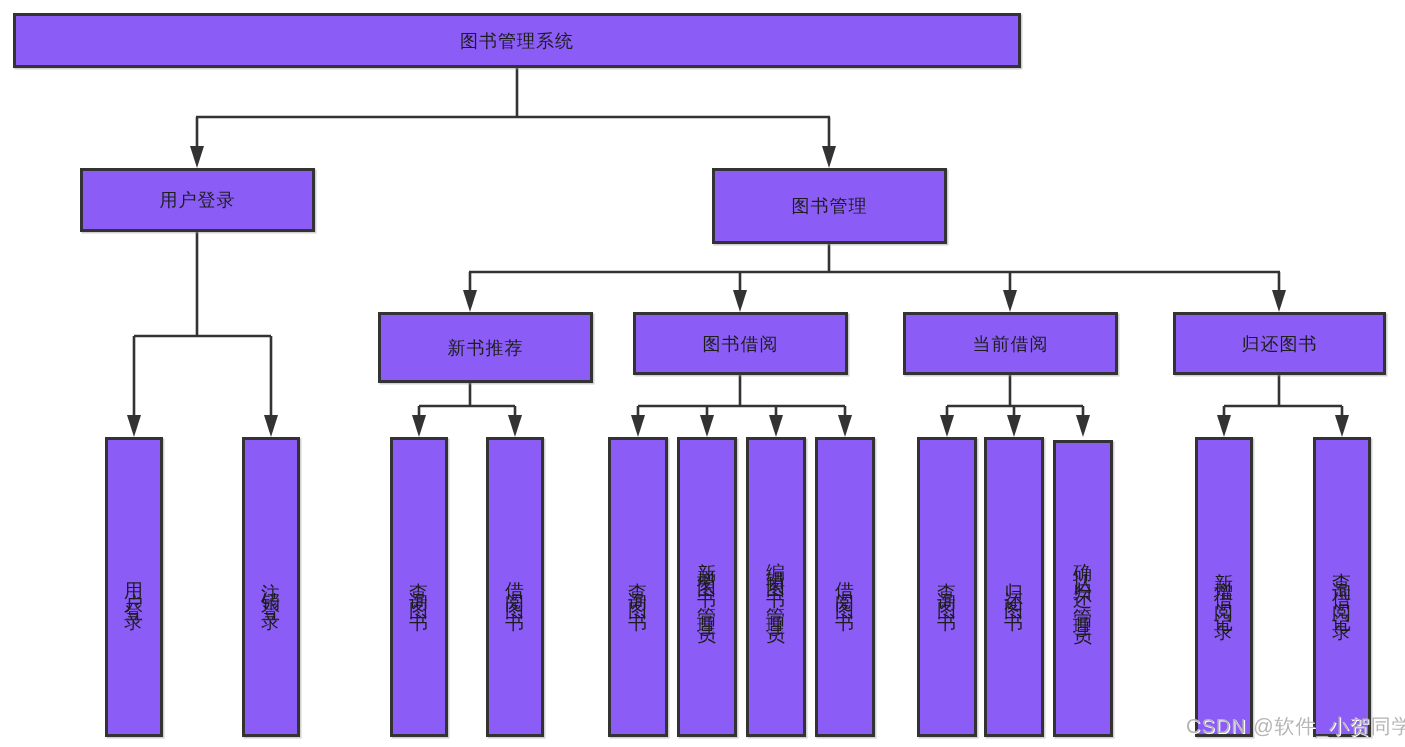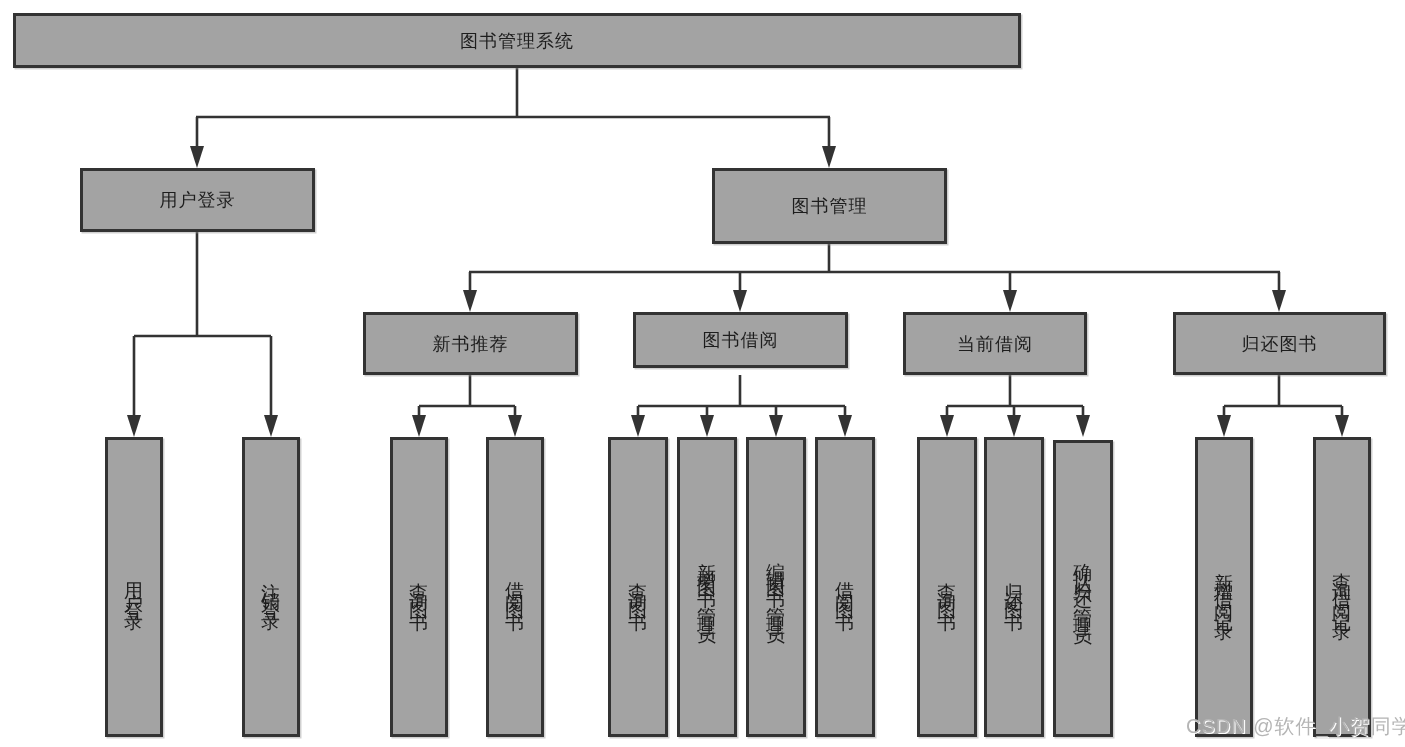--- a/index.html
+++ b/index.html
@@ -2,21 +2,21 @@
 <html><head>
 <meta charset="utf-8">
 <style>
   html,body{margin:0;padding:0;background:#ffffff;}
   .canvas{
     position:relative;width:1405px;height:747px;background:#ffffff;
     font-family:"Liberation Sans","DejaVu Sans",sans-serif;overflow:hidden;
   }
   .connectors{position:absolute;left:0;top:0;width:1405px;height:747px;}
   .node{
-    position:absolute;box-sizing:border-box;background:#a3a3a3;
+    position:absolute;box-sizing:border-box;background:#8b5cf6;
     border:3px solid #333333;color:#1d1d1d;
     display:flex;align-items:center;justify-content:center;
     box-shadow:1.5px 1.5px 0 rgba(150,150,150,.45);
   }
   .h-node{font-size:18px;letter-spacing:1px;white-space:nowrap;}
   .leaf{
     writing-mode:vertical-rl;text-orientation:upright;
     font-size:19px;letter-spacing:10px;line-height:1;
   }
   .leaf-long{letter-spacing:9px;font-size:19px;}
@@ -61,23 +61,23 @@
       <polygon points="1217,415 1231,415 1224,437"></polygon>
       <polygon points="1335,415 1349,415 1342,437"></polygon>
     </g>
   </svg>
 
   <div class="node h-node" style="left:13px;top:13px;width:1008px;height:55px">图书管理系统</div>
 
   <div class="node h-node" style="left:80px;top:168px;width:235px;height:64px">用户登录</div>
   <div class="node h-node" style="left:712px;top:168px;width:235px;height:76px">图书管理</div>
 
-  <div class="node h-node" style="left:363px;top:312px;width:215px;height:63px">新书推荐</div>
-  <div class="node h-node" style="left:633px;top:312px;width:215px;height:56px">图书借阅</div>
-  <div class="node h-node" style="left:903px;top:312px;width:184px;height:63px">当前借阅</div>
+  <div class="node h-node" style="left:378px;top:312px;width:215px;height:71px">新书推荐</div>
+  <div class="node h-node" style="left:633px;top:312px;width:215px;height:63px">图书借阅</div>
+  <div class="node h-node" style="left:903px;top:312px;width:215px;height:63px">当前借阅</div>
   <div class="node h-node" style="left:1173px;top:312px;width:213px;height:63px">归还图书</div>
 
   <div class="node leaf" style="left:105px;top:437px;width:58px;height:300px">用户登录</div>
   <div class="node leaf" style="left:242px;top:437px;width:58px;height:300px">注销登录</div>
 
   <div class="node leaf" style="left:390px;top:437px;width:58px;height:300px">查询图书</div>
   <div class="node leaf" style="left:486px;top:437px;width:58px;height:300px">借阅图书</div>
 
   <div class="node leaf" style="left:608px;top:437px;width:60px;height:300px">查询图书</div>
   <div class="node leaf leaf-long" style="left:677px;top:437px;width:60px;height:300px">新增图书（管理员）</div>

